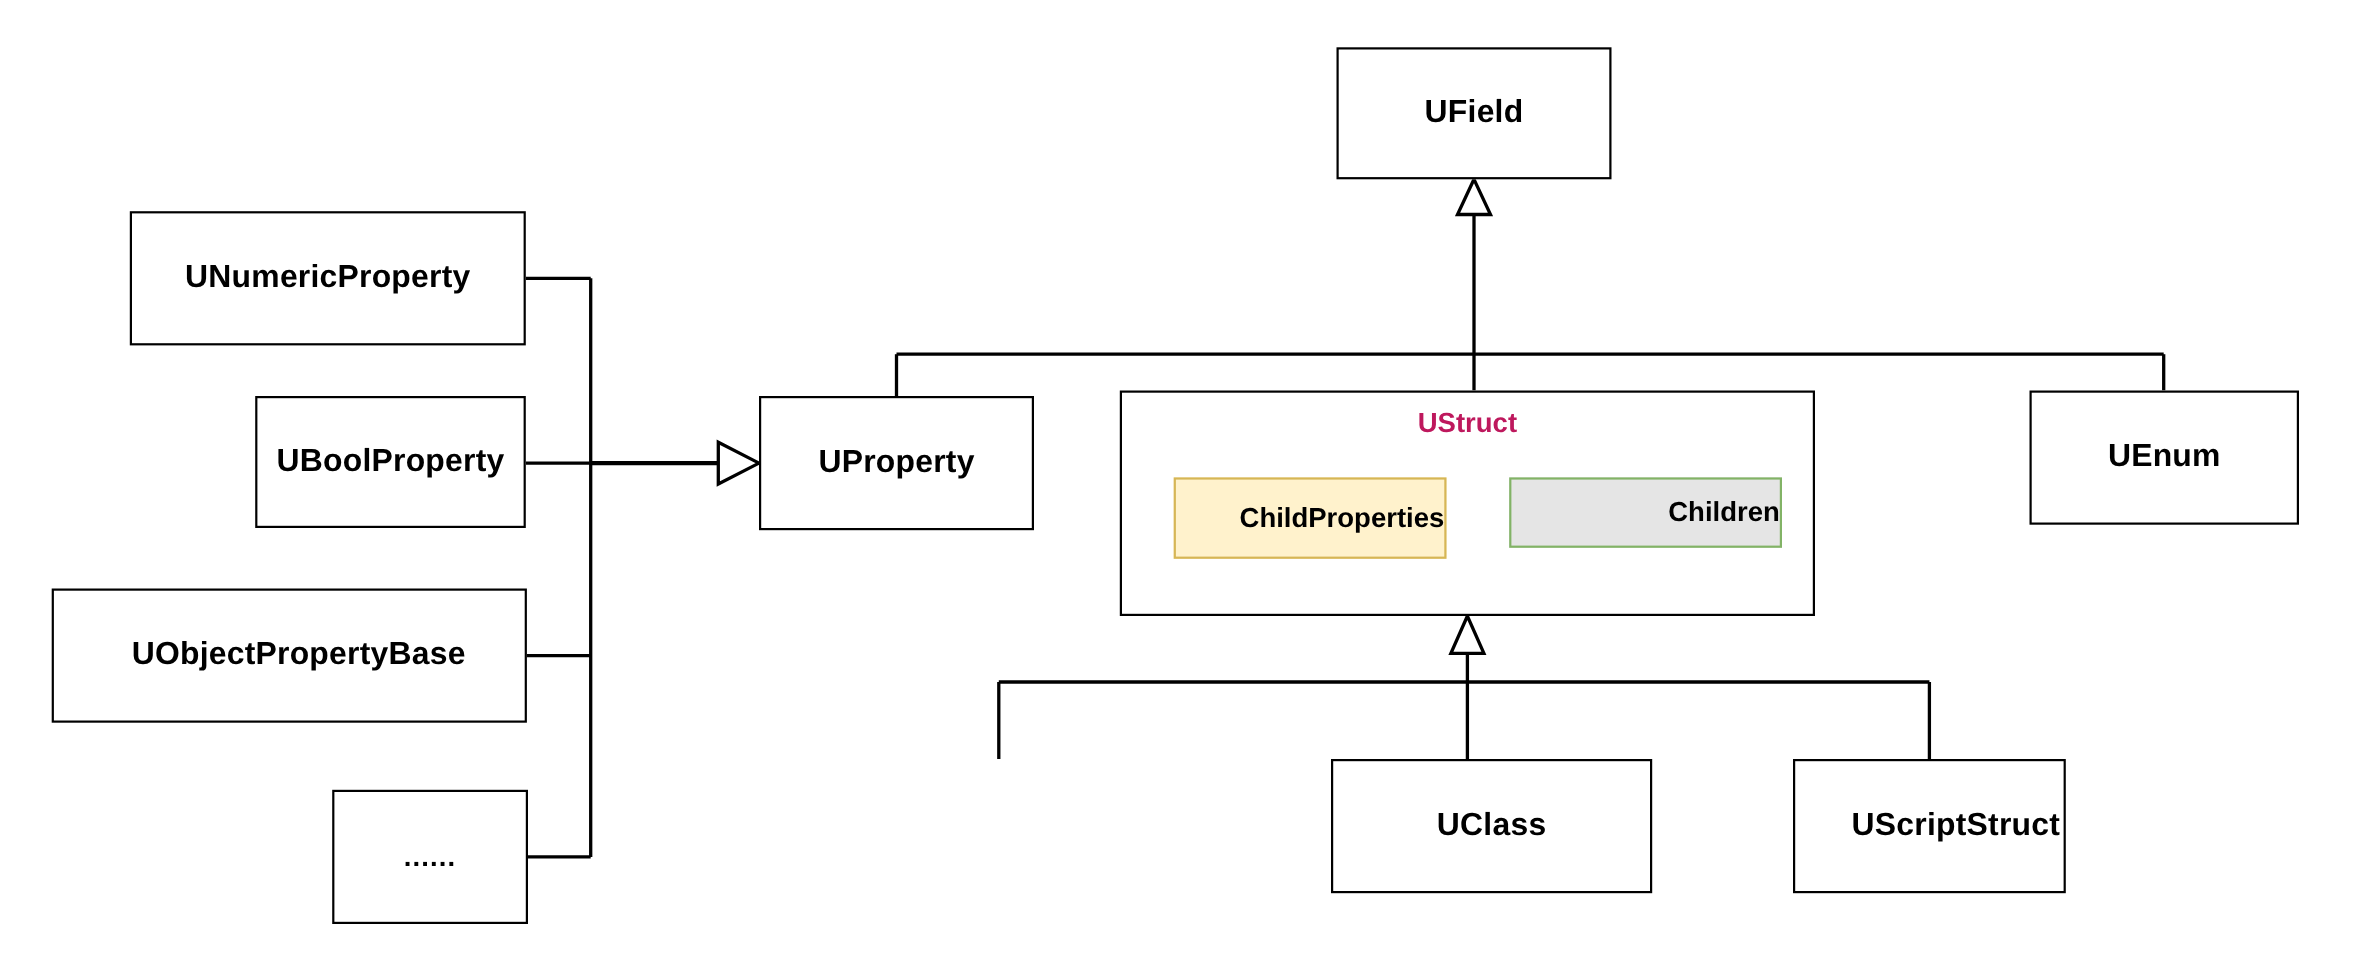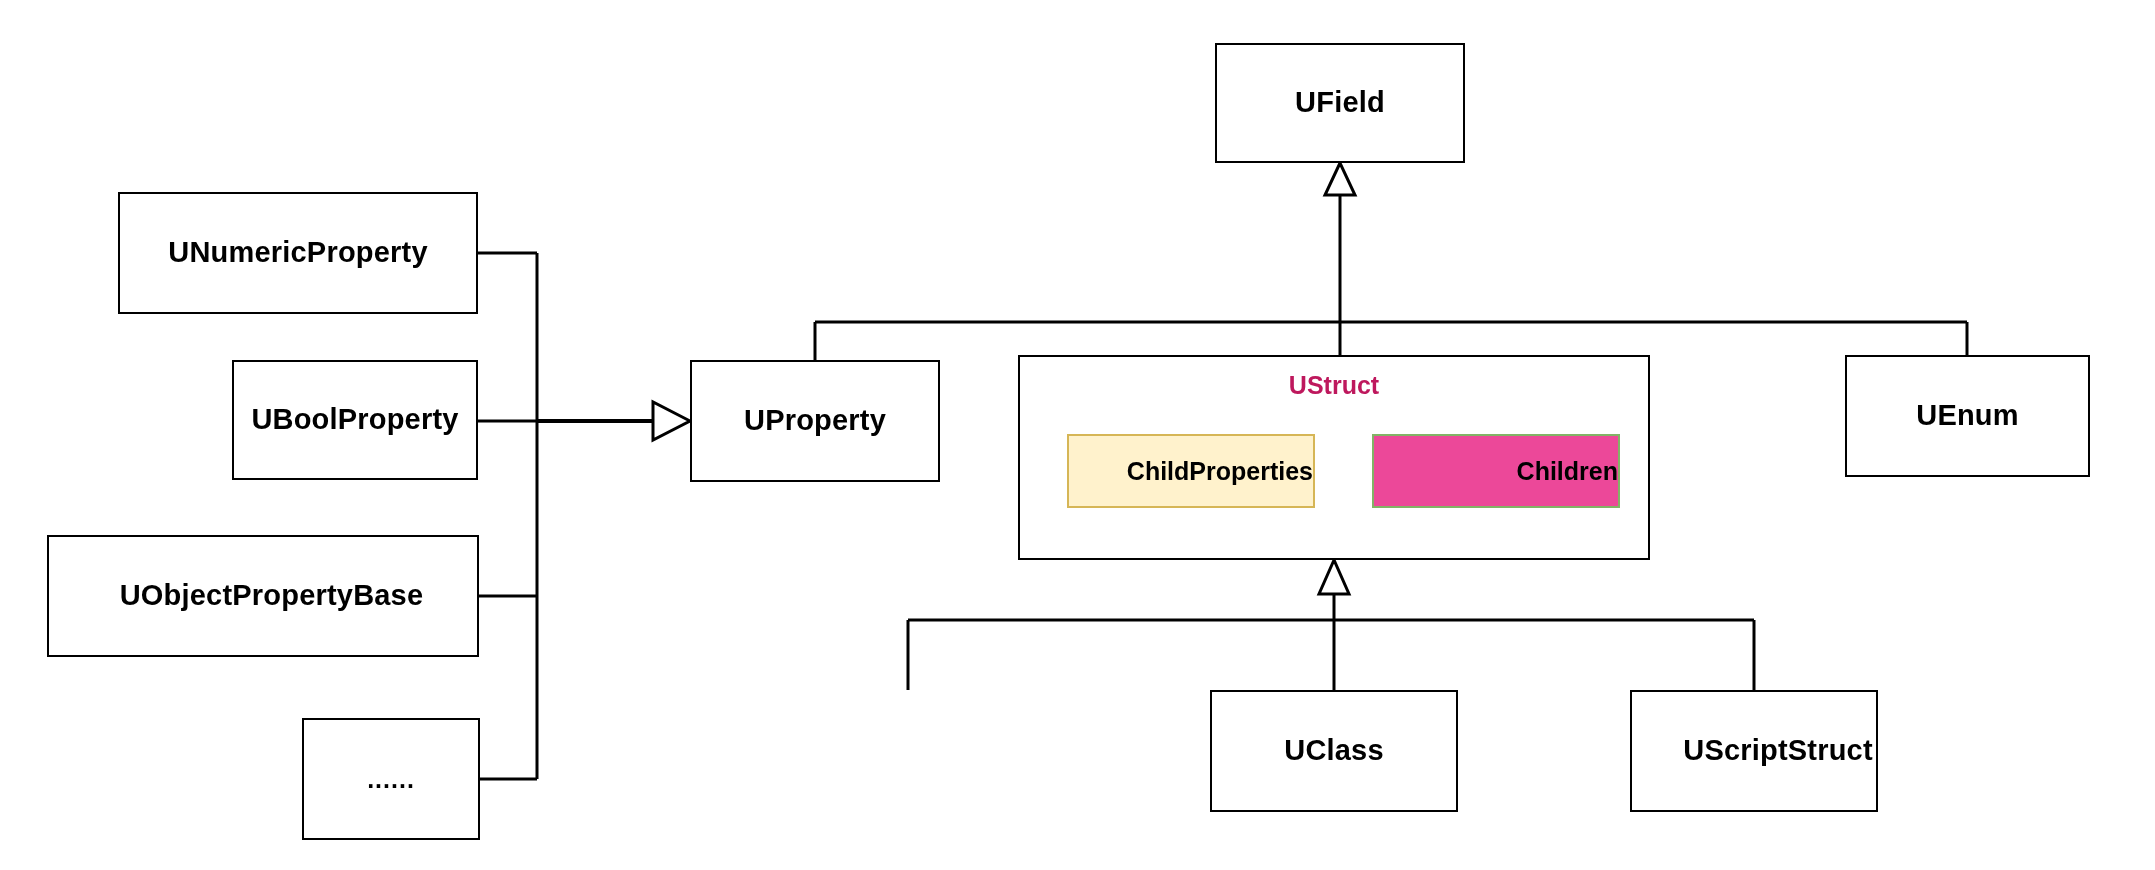--- a/index.html
+++ b/index.html
@@ -134,21 +134,21 @@
     <span class="node-label">UProperty</span>
   </div>
 
   <div class="node container-node" style="left:1018px; top:355px; width:632px; height:205px;">
     <span class="container-title">UStruct</span>
 
     <div class="inner-node" style="left:47px; top:77px; width:248px; height:74px; background:#fff2cc; border-color:#d6b656;">
       <span class="inner-label">ChildProperties</span>
     </div>
 
-    <div class="inner-node" style="left:352px; top:77px; width:248px; height:74px; background:#ec4899; border-color:#82b366;">
+    <div class="inner-node" style="left:352px; top:77px; width:248px; height:64px; background:#e5e5e5; border-color:#82b366;">
       <span class="inner-label">Children</span>
     </div>
   </div>
 
   <div class="node" style="left:1845px; top:355px; width:245px; height:122px;">
     <span class="node-label">UEnum</span>
   </div>
 
   <div class="node" style="left:118px; top:192px; width:360px; height:122px;">
     <span class="node-label">UNumericProperty</span>
@@ -160,21 +160,21 @@
 
   <div class="node" style="left:47px; top:535px; width:432px; height:122px;padding-left:17px;">
     <span class="node-label">UObjectPropertyBase</span>
   </div>
 
   <div class="node" style="left:302px; top:718px; width:178px; height:122px;">
     <span class="ellipsis-label">......</span>
   </div>
 
 
-  <div class="node" style="left:1210px; top:690px; width:248px; height:122px;">
+  <div class="node" style="left:1210px; top:690px; width:292px; height:122px;">
     <span class="node-label">UClass</span>
   </div>
 
   <div class="node" style="left:1630px; top:690px; width:248px; height:122px;padding-left:48px;">
     <span class="node-label">UScriptStruct</span>
   </div>
 
 </div>
 
 </body></html>

